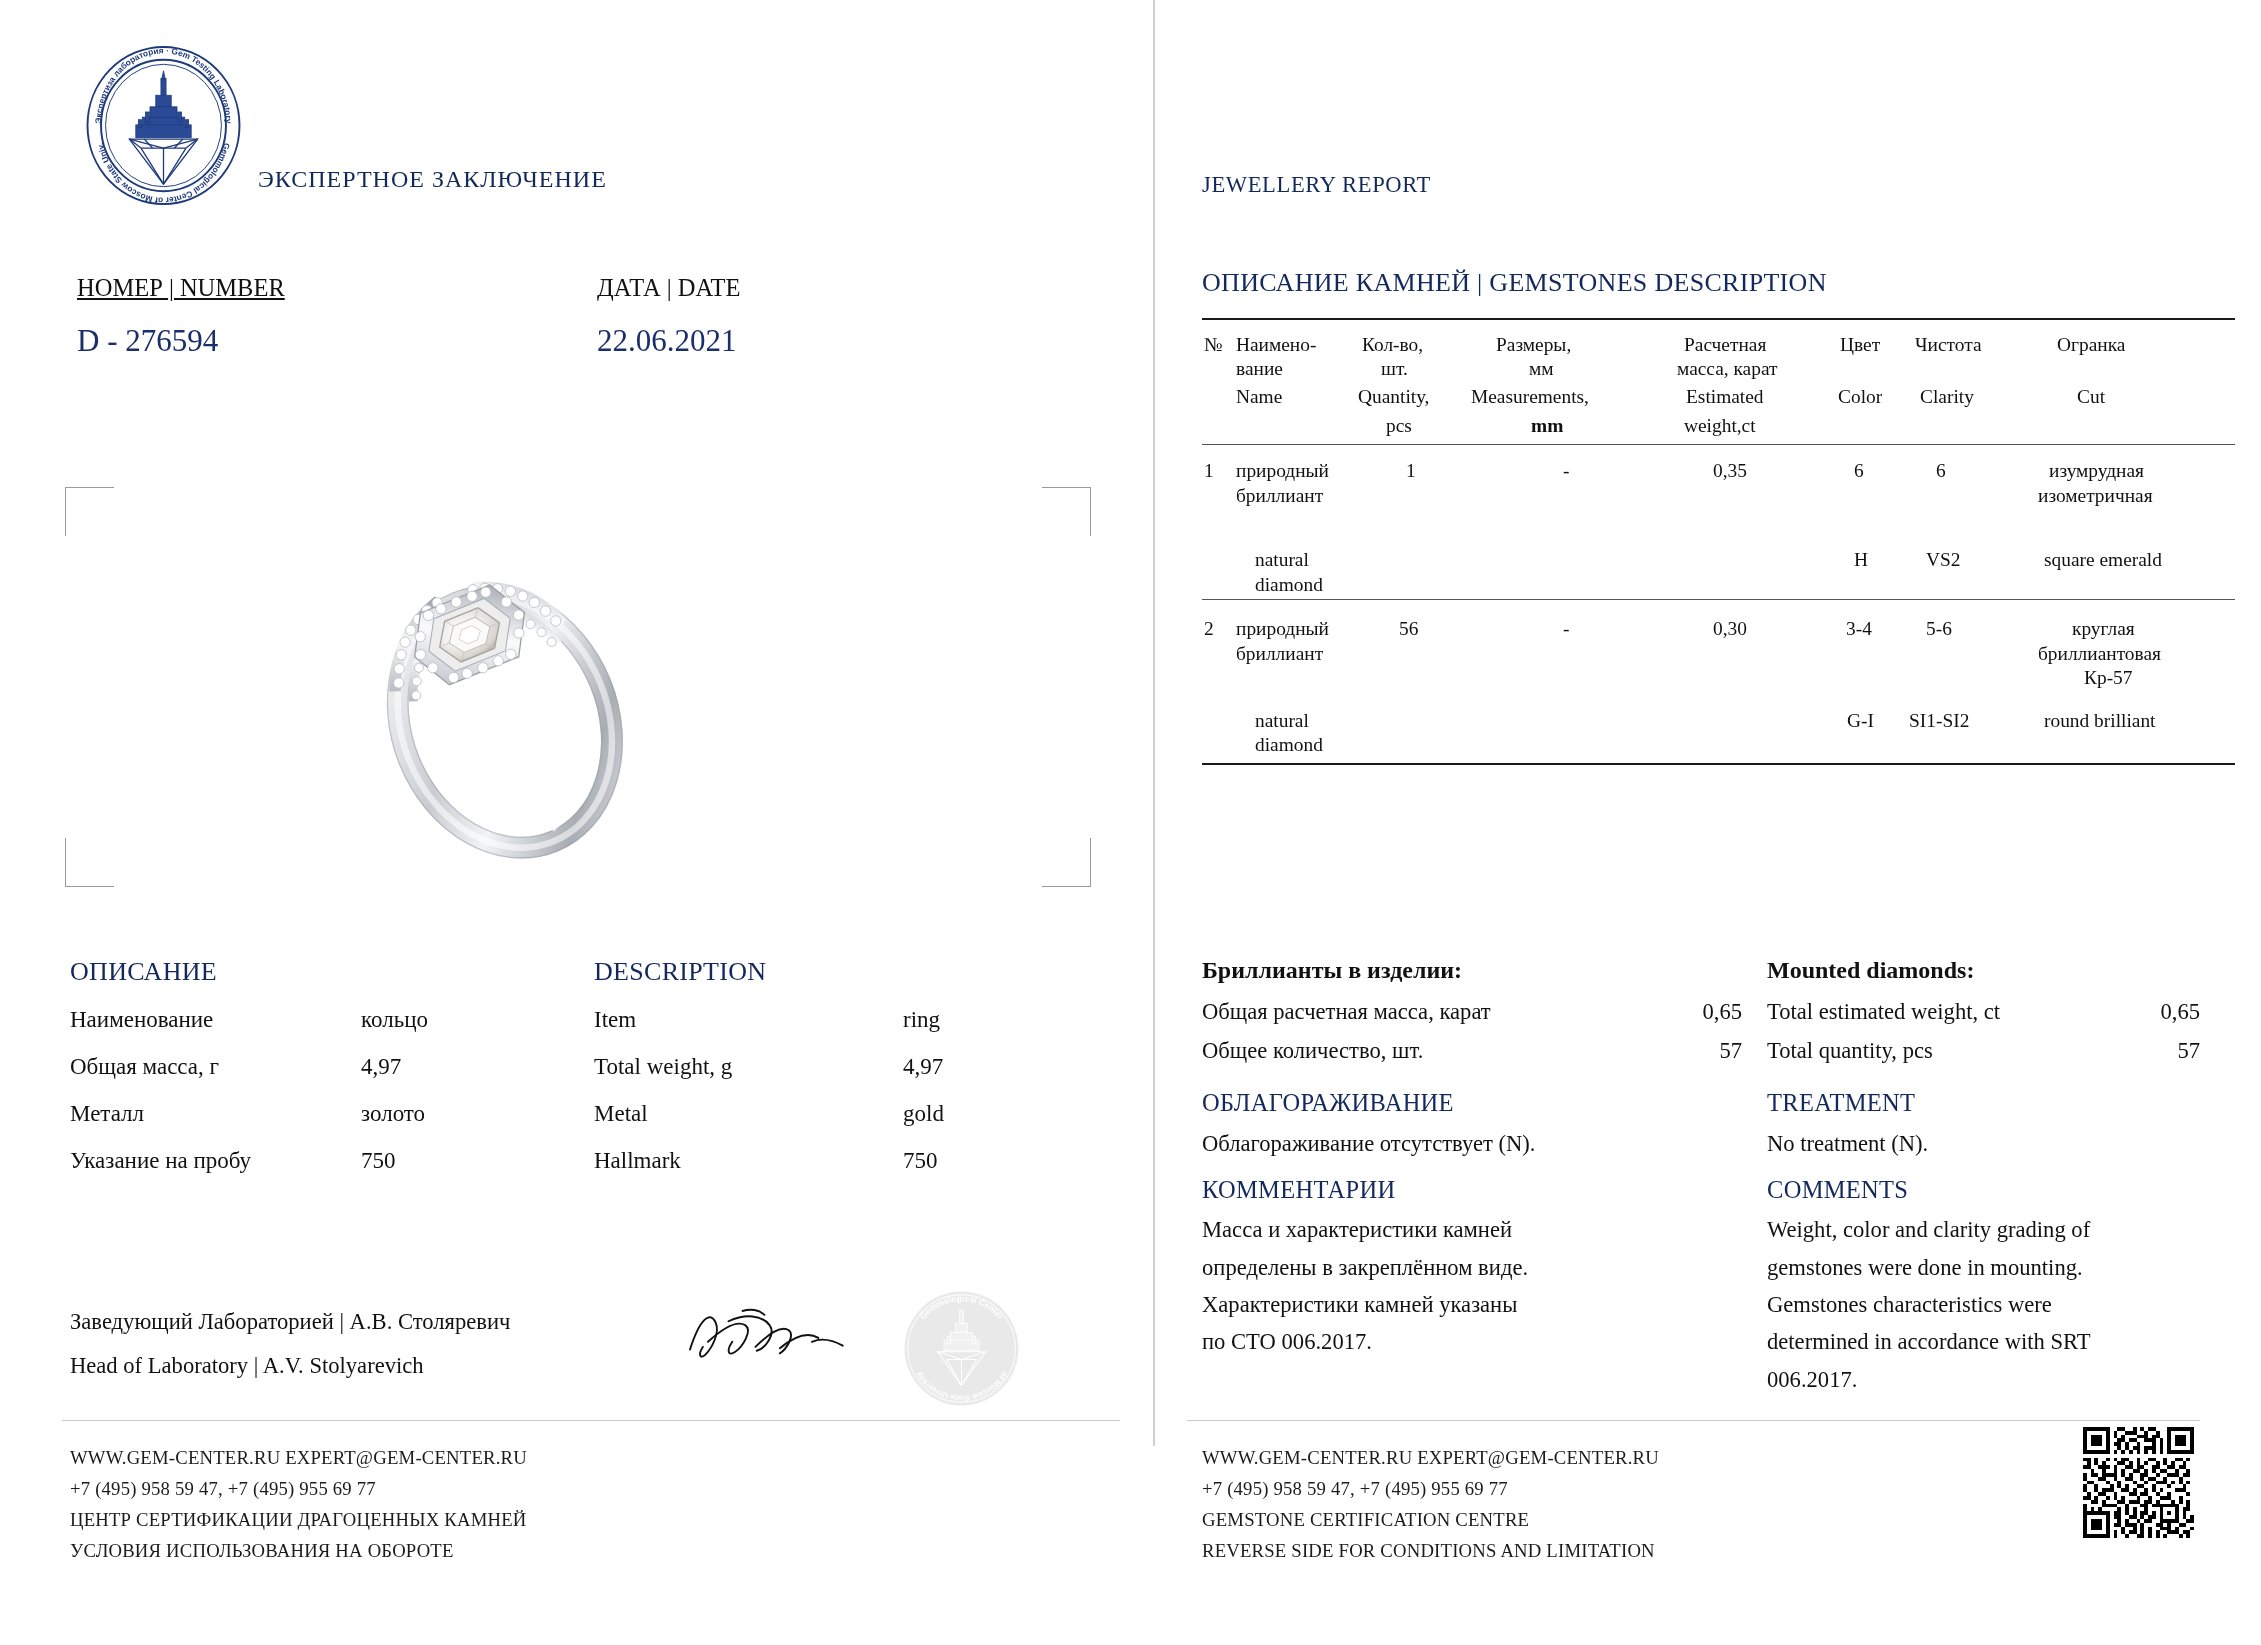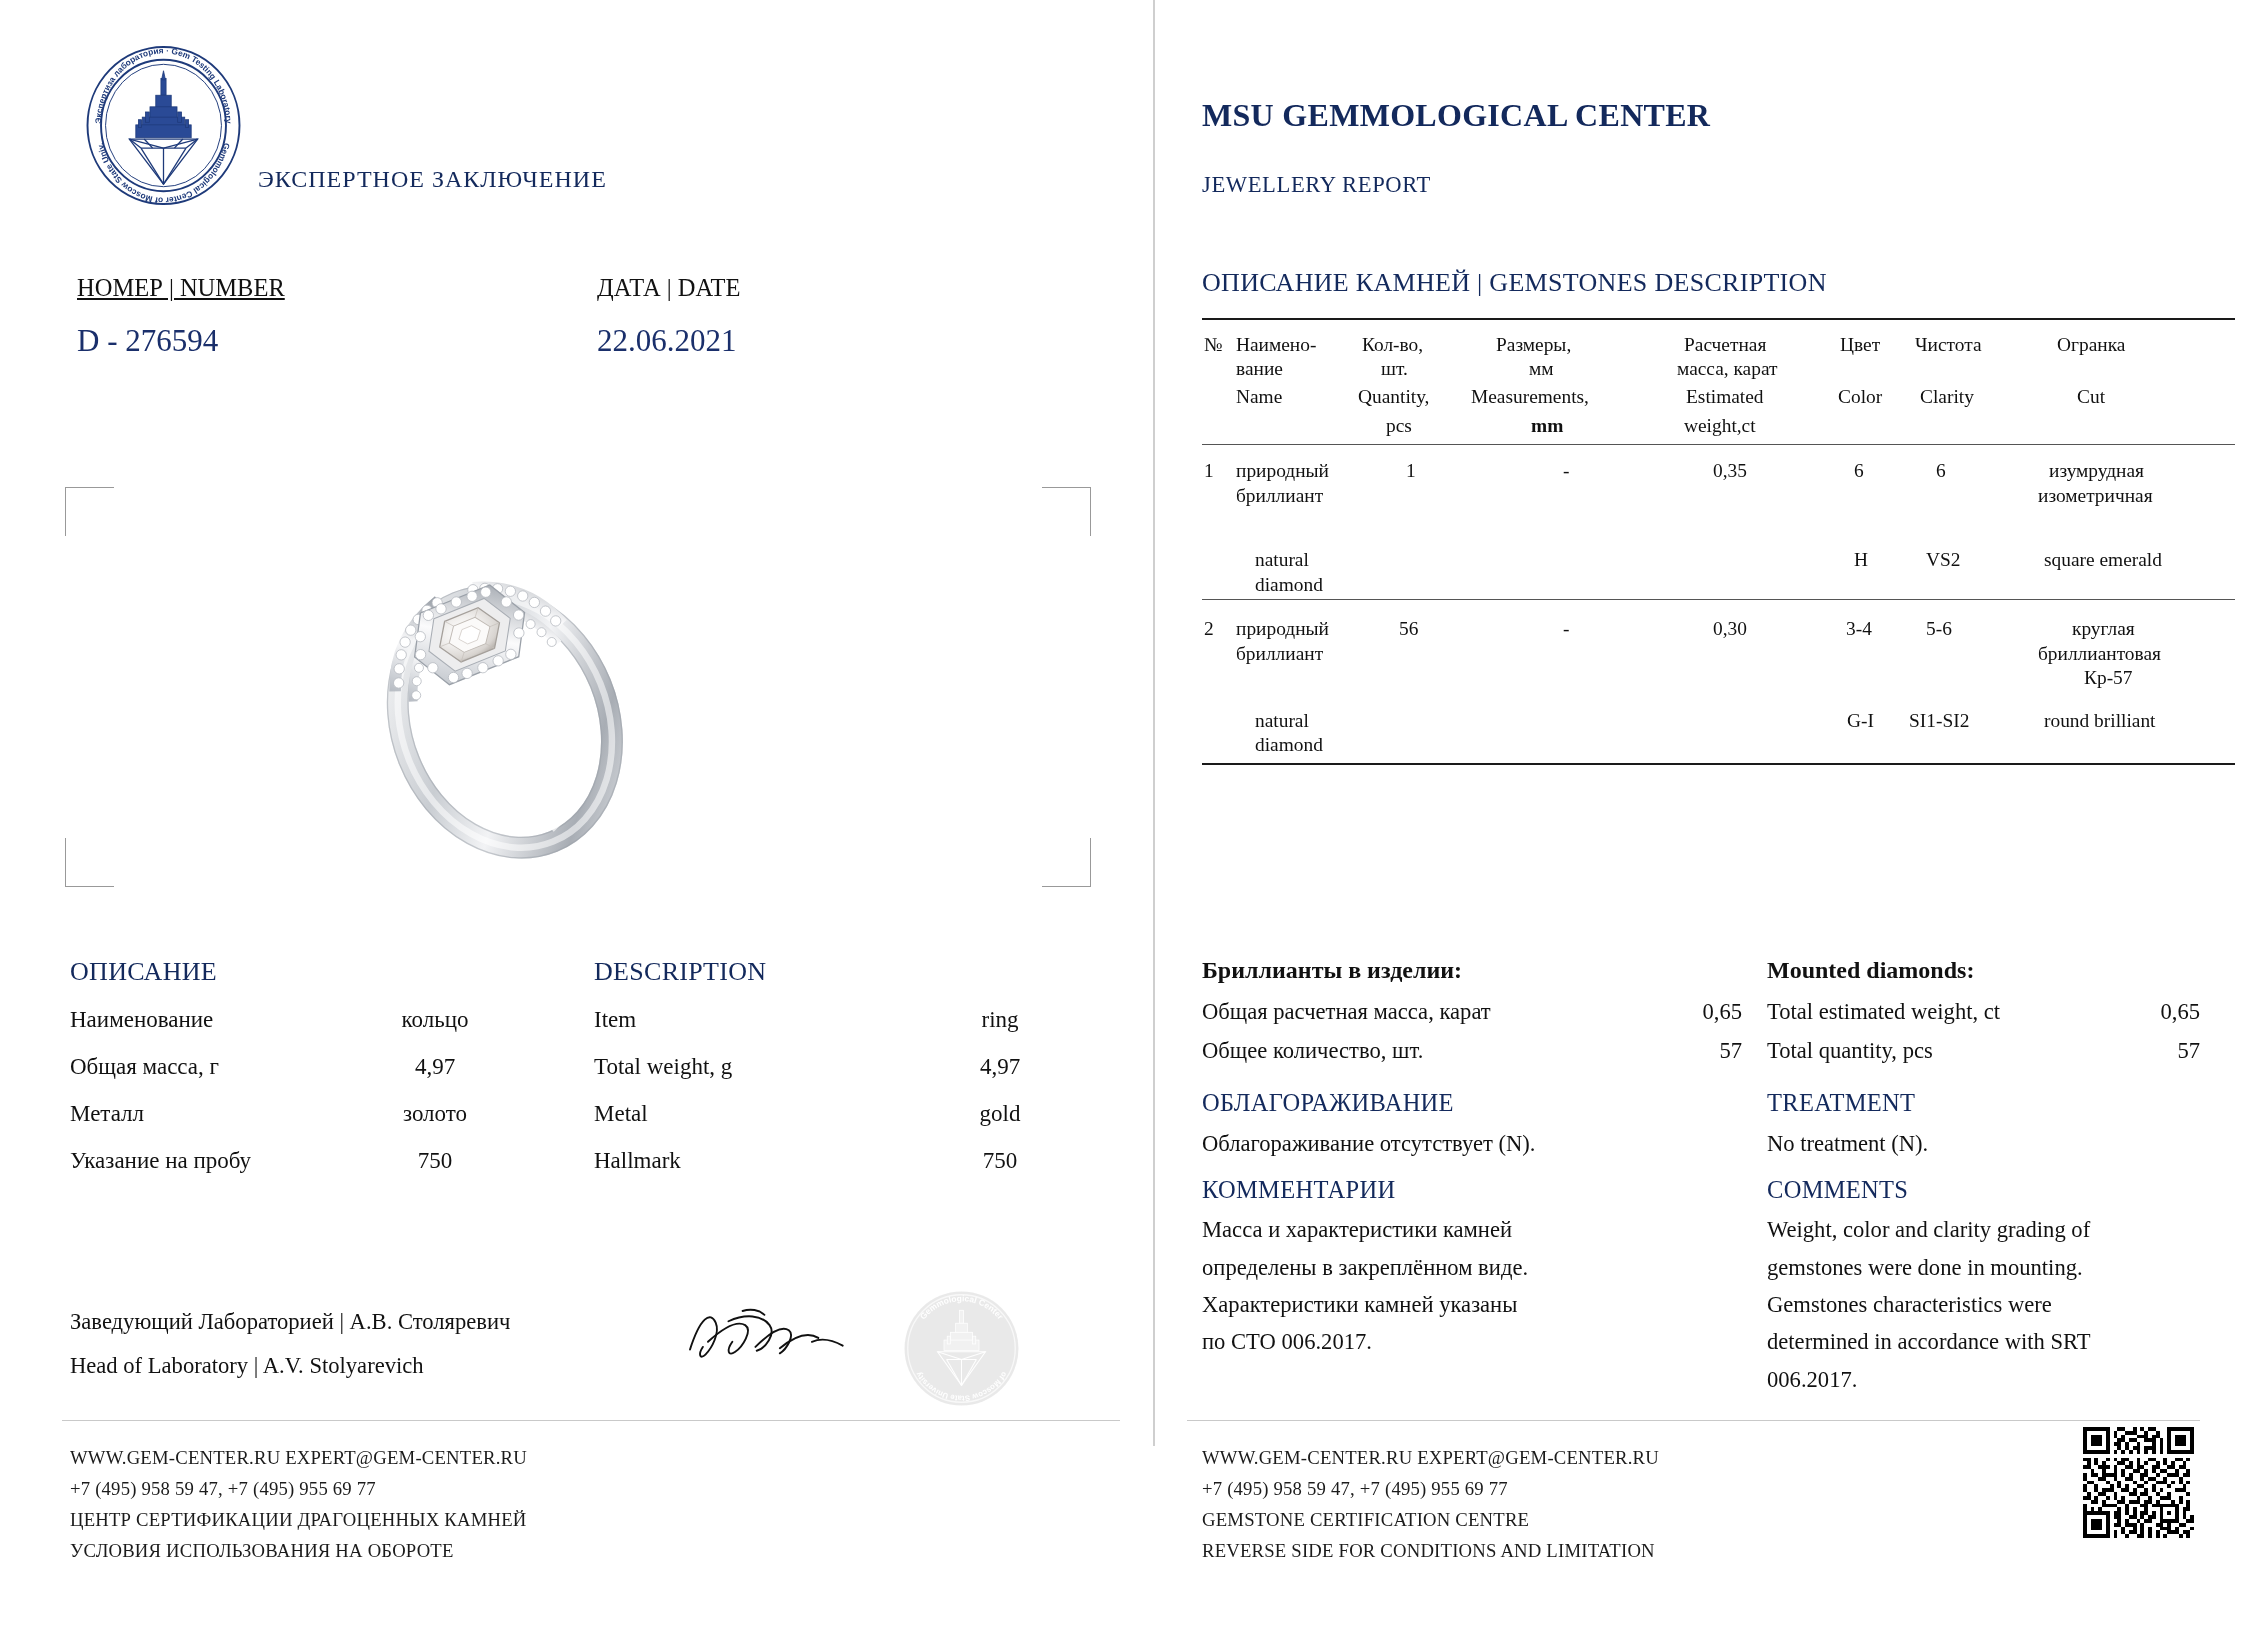--- a/index.html
+++ b/index.html
@@ -74,21 +74,21 @@
 
   
   .sec-head {
     position: absolute; font-size: 26px; color: #13295c; letter-spacing: 0.3px;
     white-space: nowrap;
   }
   #desc-head-ru { left: 70px; top: 957px; }
   #desc-head-en { left: 594px; top: 957px; }
 
   .dl { position: absolute; font-size: 23px; color: #111; white-space: nowrap; }
-  .dv { position: absolute; font-size: 23px; color: #111; white-space: nowrap; text-align: center; }
+  .dv { position: absolute; font-size: 23px; color: #111; white-space: nowrap; text-align: left; }
 
   
   #gem-head {
     position: absolute; left: 1202px; top: 268px;
     font-size: 26px; color: #13295c; letter-spacing: 0.3px; white-space: nowrap;
   }
   .rule-top { position: absolute; left: 1202px; top: 318px; width: 1033px; height: 1.9px; background:#1a1a1a; }
   .rule-mid1 { position: absolute; left: 1202px; top: 444px; width: 1033px; height: 1.3px; background:#555; }
   .rule-mid2 { position: absolute; left: 1202px; top: 599px; width: 1033px; height: 1.3px; background:#555; }
   .rule-bot { position: absolute; left: 1202px; top: 763px; width: 1033px; height: 1.9px; background:#1a1a1a; }
@@ -165,21 +165,20 @@
         <line x1="90" y1="160" x2="160" y2="160"></line>
         <line x1="90" y1="160" x2="72" y2="146"></line>
         <line x1="160" y1="160" x2="178" y2="146"></line>
         <line x1="90" y1="160" x2="125" y2="216"></line>
         <line x1="160" y1="160" x2="125" y2="216"></line>
       </g>
     </svg>
   </div>
 
   <div class="subtitle-ru">ЭКСПЕРТНОЕ ЗАКЛЮЧЕНИЕ</div>
-  <div class="title-en">MSU GEMMOLOGICAL CENTER</div>
   <div class="subtitle-en">JEWELLERY REPORT</div>
 
   <div class="label-nd" id="num-label">НОМЕР | NUMBER</div>
   <div class="value-nd" id="num-value">D - 276594</div>
   <div class="label-nd" id="date-label">ДАТА | DATE</div>
   <div class="value-nd" id="date-value">22.06.2021</div>
 
   <div class="photo-frame">
     <div class="corner tl"></div>
     <div class="corner tr"></div>

